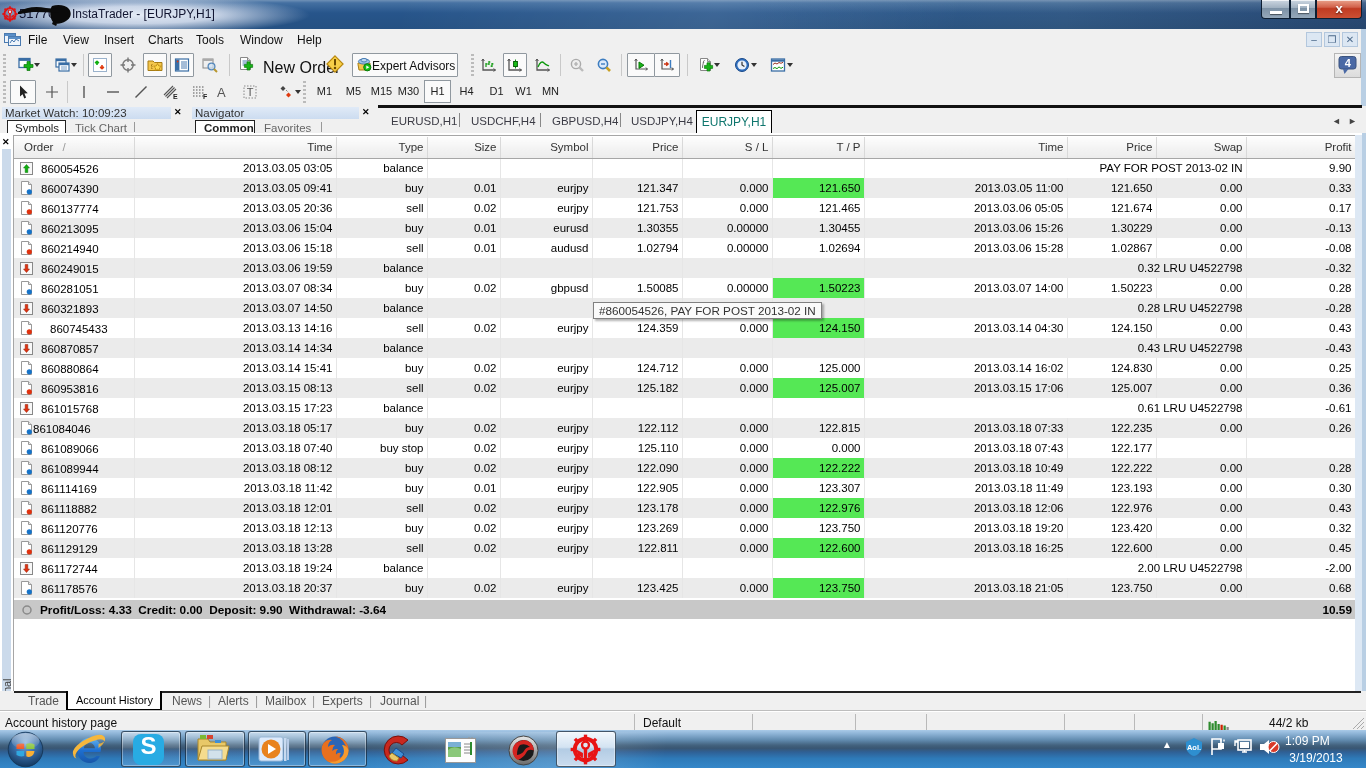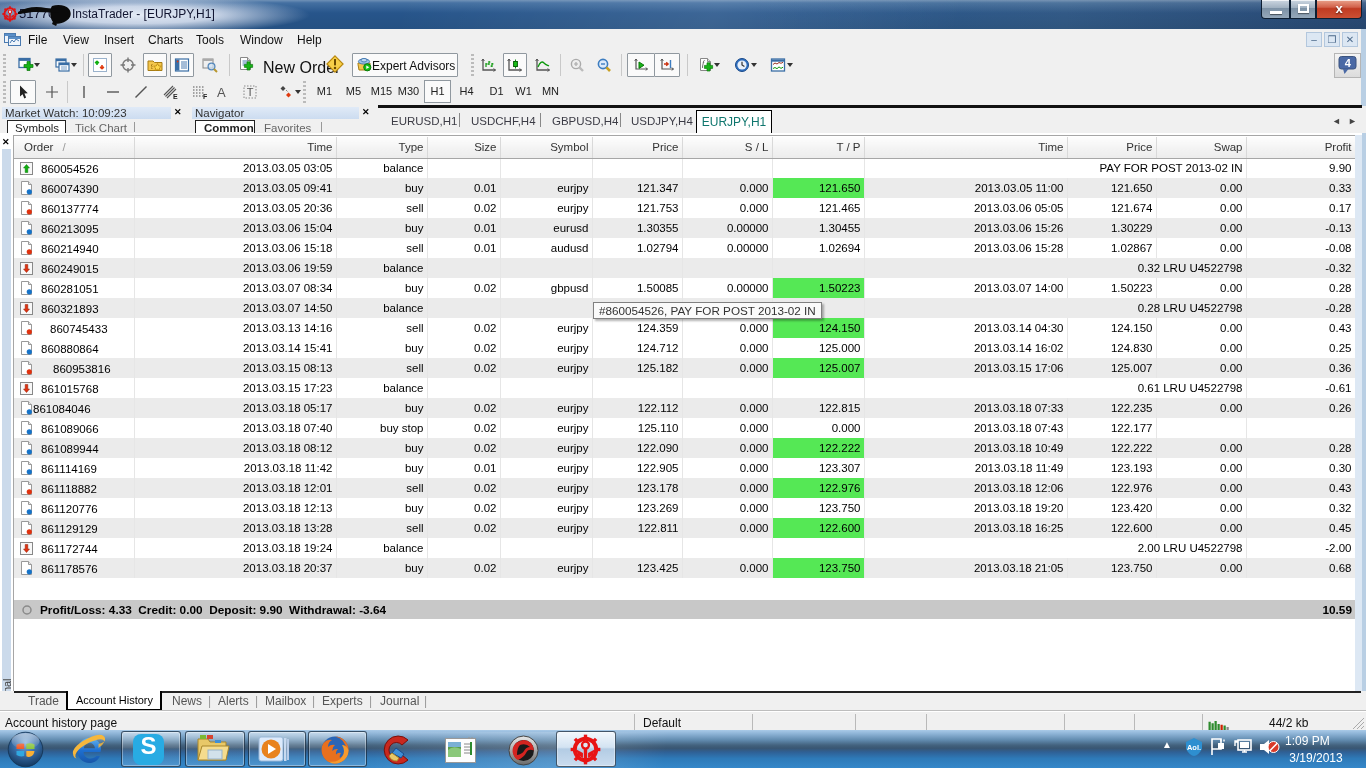--- a/index.html
+++ b/index.html
@@ -580,20 +580,35 @@
             <td>0.02</td>
             <td>eurjpy</td>
             <td>124.359</td>
             <td>0.000</td>
             <td class="grn">124.150</td>
             <td>2013.03.14 04:30</td>
             <td>124.150</td>
             <td>0.00</td>
             <td>0.43</td>
           </tr>
+          <tr class="alt">
+            <td><svg width="13" height="13" viewBox="0 0 13 13" style="vertical-align:-2px">
+                <rect x="0.5" y="0.5" width="12" height="12" fill="#f8f8f8" stroke="#888"></rect>
+                <path d="M6.5 10.5 L3.5 7 H5.2 V2.5 H7.8 V7 H9.5 Z" fill="#e0320f" stroke="#8d1d06" stroke-width="0.5"></path>
+              </svg><span style="margin-left:8px">860870857</span></td>
+            <td>2013.03.14 14:34</td>
+            <td>balance</td>
+            <td></td>
+            <td></td>
+            <td></td>
+            <td></td>
+            <td></td>
+            <td colspan="3">0.43 LRU U4522798</td>
+            <td>-0.43</td>
+          </tr>
           <tr>
             <td><svg width="13" height="14" viewBox="0 0 13 14" style="vertical-align:-2px">
                 <path d="M1.5 0.5 h7 l3 3 v10 h-10 z" fill="#fff" stroke="#999"></path>
                 <path d="M8.5 0.5 v3 h3" fill="#e8e8e8" stroke="#999"></path>
                 <circle cx="9.3" cy="10.8" r="2.6" fill="#1673c8"></circle>
               </svg><span style="margin-left:8px">860880864</span></td>
             <td>2013.03.14 15:41</td>
             <td>buy</td>
             <td>0.02</td>
             <td>eurjpy</td>
@@ -603,21 +618,21 @@
             <td>2013.03.14 16:02</td>
             <td>124.830</td>
             <td>0.00</td>
             <td>0.25</td>
           </tr>
           <tr class="alt">
             <td><svg width="13" height="14" viewBox="0 0 13 14" style="vertical-align:-2px">
                 <path d="M1.5 0.5 h7 l3 3 v10 h-10 z" fill="#fff" stroke="#999"></path>
                 <path d="M8.5 0.5 v3 h3" fill="#e8e8e8" stroke="#999"></path>
                 <circle cx="9.3" cy="10.8" r="2.6" fill="#e0320f"></circle>
-              </svg><span style="margin-left:20px">860953816</span></td>
+              </svg><span style="margin-left:8px">860953816</span></td>
             <td>2013.03.15 08:13</td>
             <td>sell</td>
             <td>0.02</td>
             <td>eurjpy</td>
             <td>125.182</td>
             <td>0.000</td>
             <td class="grn">125.007</td>
             <td>2013.03.15 17:06</td>
             <td>125.007</td>
             <td>0.00</td>

